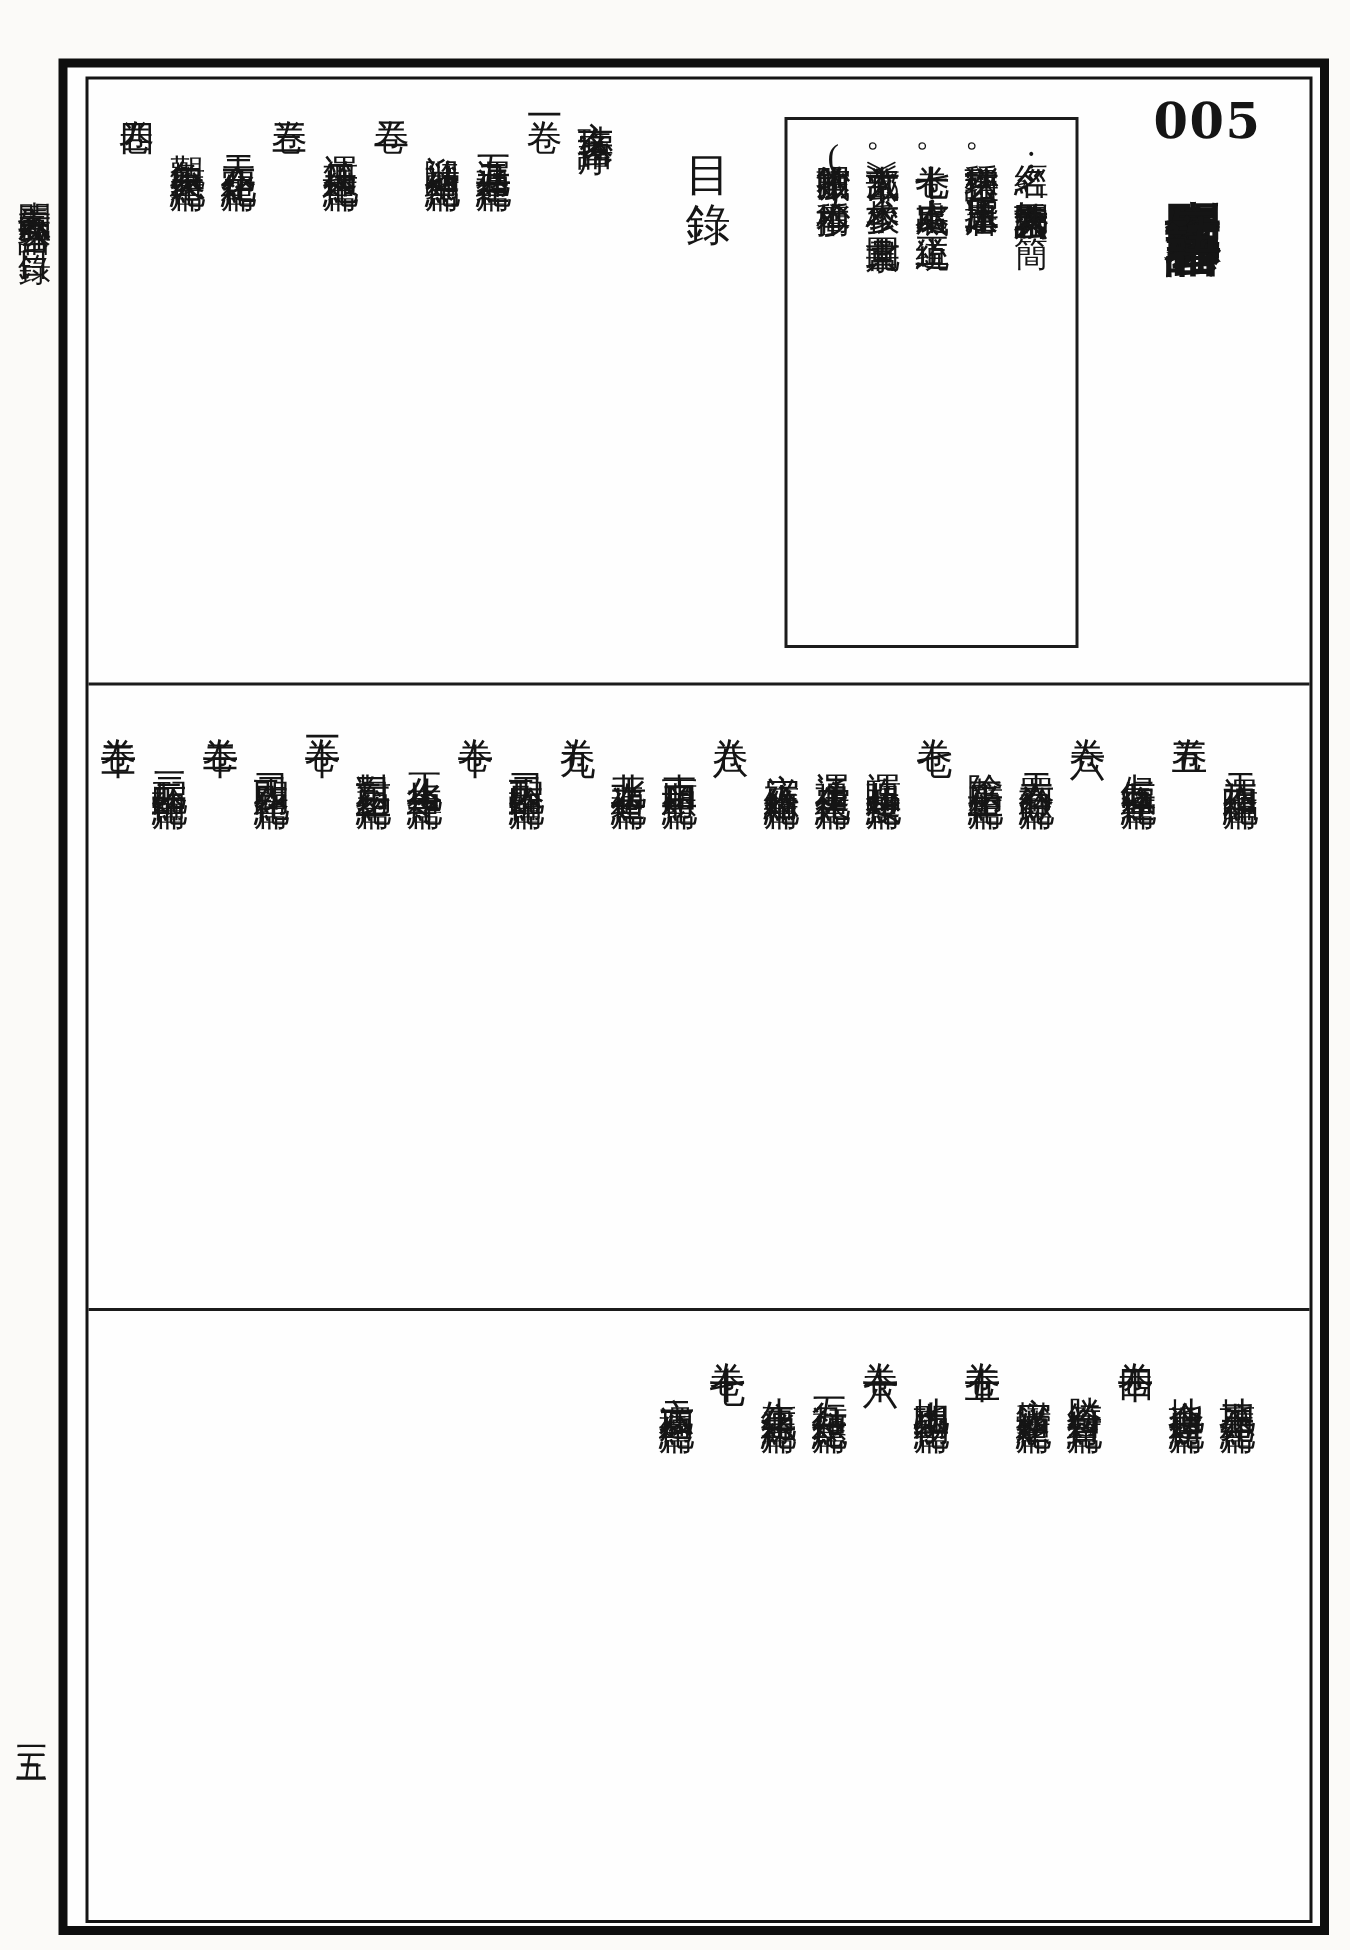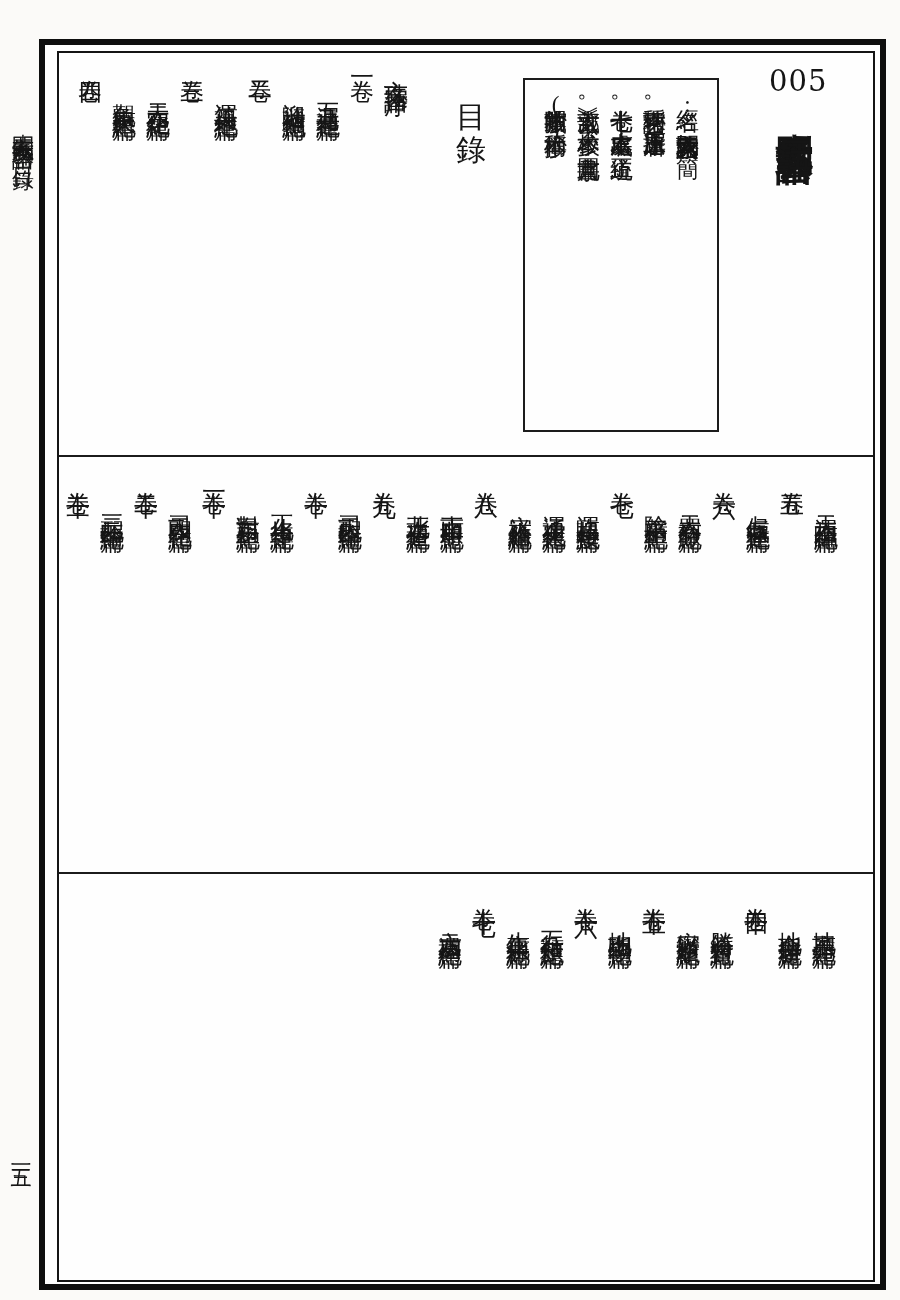--- a/index.html
+++ b/index.html
@@ -28,22 +28,22 @@
 
   .col{line-height:34px; font-size:24px; letter-spacing:3px;}
   .col.chapter{padding-top:23px;}
   .col.volume,.col.head{padding-top:0;}
 
   
   .title-block{
     position:absolute; top:12px; right:54px; width:50px; text-align:center;
   }
   .serial{
-    font-family:"DejaVu Serif",serif; font-size:29px; line-height:32px;
-    letter-spacing:1px; font-weight:normal;
+    font-family:"DejaVu Serif",serif; font-size:33px; line-height:32px;
+    letter-spacing:1px; font-weight:bold;
   }
   .main-title{
     writing-mode:vertical-rl; text-orientation:upright;
     margin:6px auto 0; font-size:37px; letter-spacing:2px; line-height:48px;
     font-weight:bold;
   }
   .note-box{
     position:absolute; top:25px; left:464px; width:166px; height:326px;
     border:2px solid #1c1c1c; padding:12px 13px;
     writing-mode:vertical-rl; text-orientation:upright; overflow:hidden;

